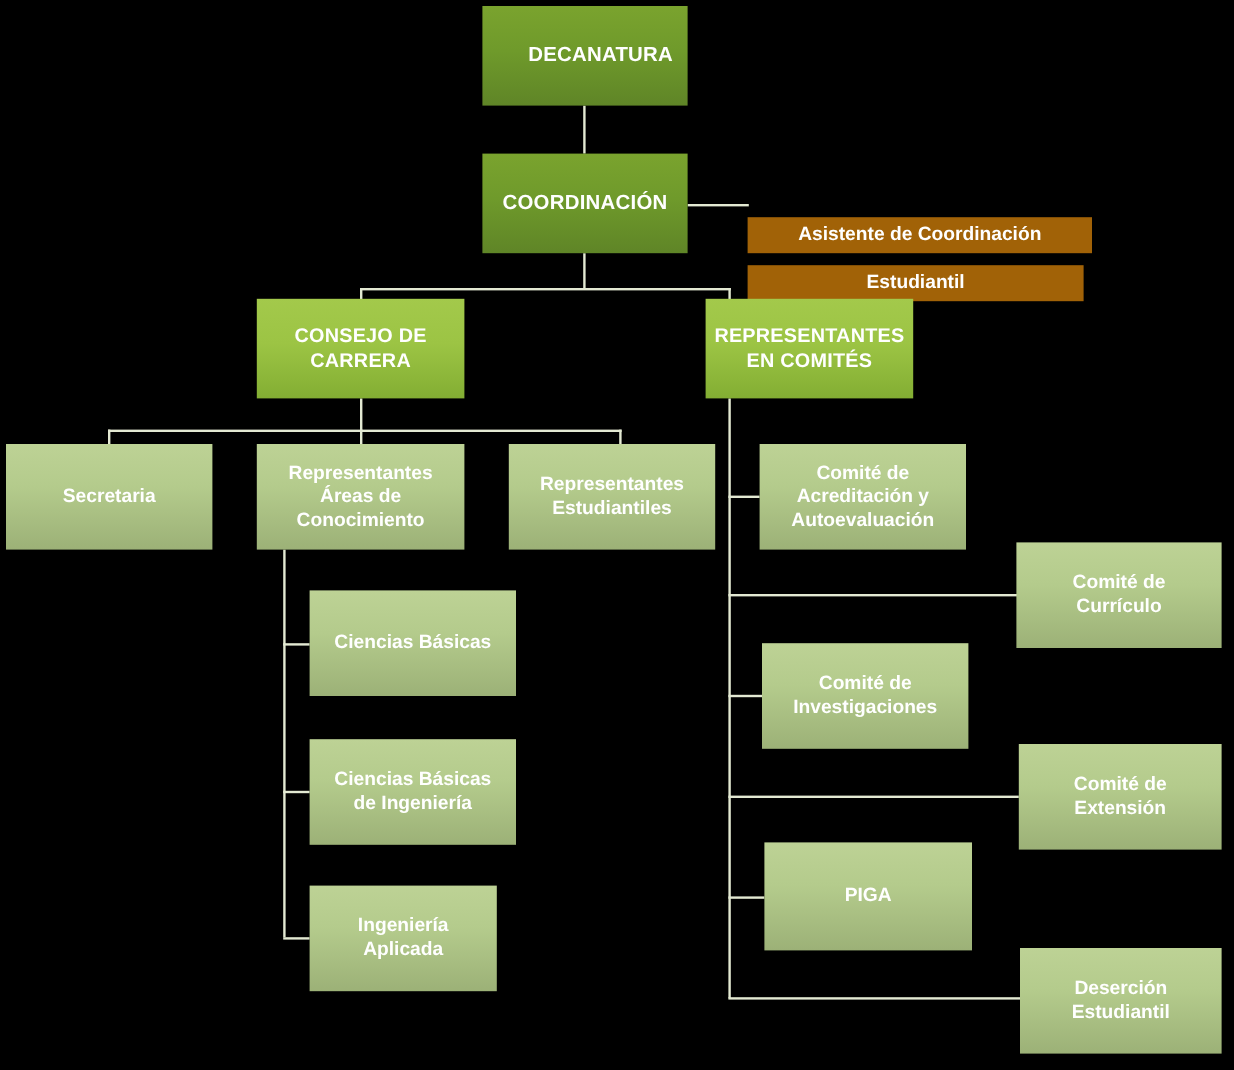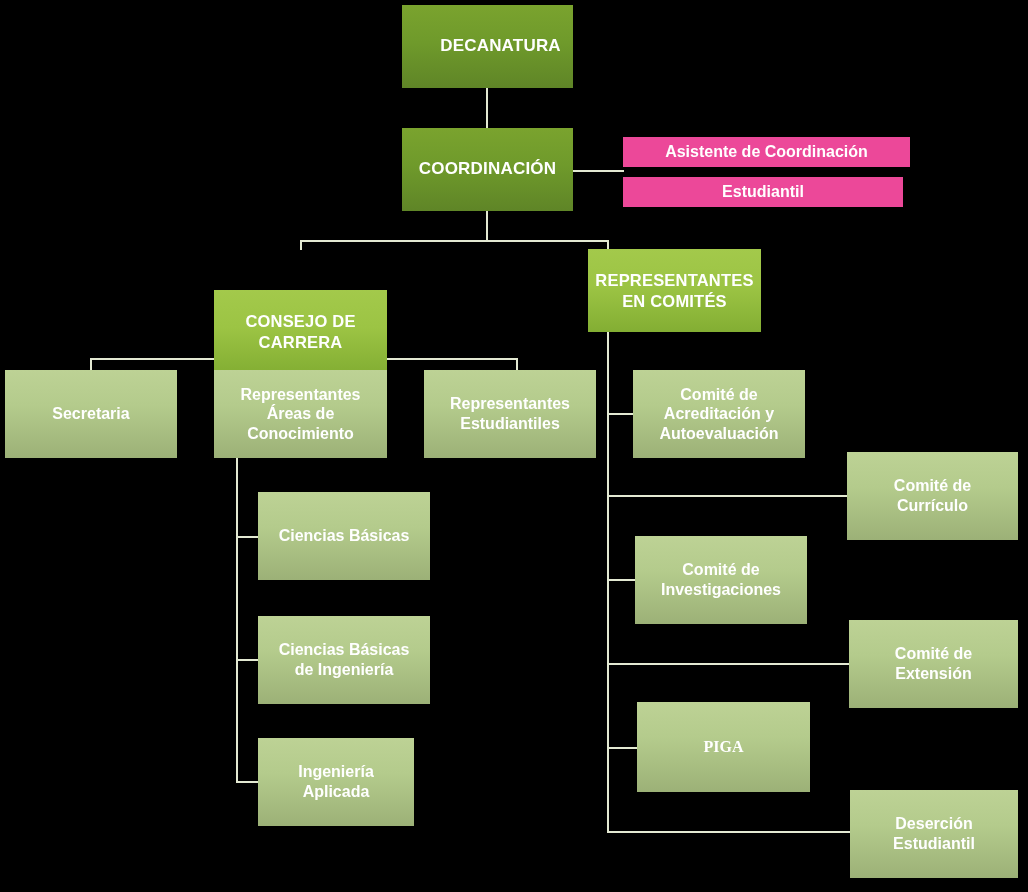--- a/index.html
+++ b/index.html
@@ -38,22 +38,23 @@
   .lvl-mid {
     background: linear-gradient(to bottom, #a3c94b 0%, #9cc444 45%, #83ae33 100%);
     font-size: 16.5px;
     letter-spacing: 0.2px;
   }
   .lvl-light {
     background: linear-gradient(to bottom, #bdd295 0%, #b4cb8c 40%, #9cb177 100%);
     font-size: 16px;
   }
   .lvl-teal {
-    background: #ec4899;
+    background: #a16207;
     font-size: 16px;
+    margin-top: 44px;
   }
   .conn {
     position: absolute;
     background: #e3e9d2;
     z-index: 1;
   }
   .conn.v { width: 2px; }
   .conn.h { height: 2px; }
 </style>
 </head>
@@ -90,21 +91,21 @@
   <div class="conn h" style="left:607px; top:831px; width:243px;"></div>
 
   <div class="node lvl-dark" style="left:402px; top:5px; width:171px; height:83px;padding-left:32px;">DECANATURA</div>
 
   <div class="node lvl-dark" style="left:402px; top:128px; width:171px; height:83px;text-align:right;">COORDINACIÓN</div>
 
   <div class="node lvl-teal" style="left:623px; top:137px; width:287px; height:30px;">Asistente  de Coordinación</div>
 
   <div class="node lvl-teal" style="left:623px; top:177px; width:280px; height:30px;">Estudiantil</div>
 
-  <div class="node lvl-mid" style="left:214px; top:249px; width:173px; height:83px;margin-top:41px;">CONSEJO DE
+  <div class="node lvl-mid" style="left:214px; top:249px; width:173px; height:83px;">CONSEJO DE
 CARRERA</div>
 
   <div class="node lvl-mid" style="left:588px; top:249px; width:173px; height:83px;">REPRESENTANTES
 EN COMITÉS</div>
 
   <div class="node lvl-light" style="left:5px; top:370px; width:172px; height:88px;">Secretaria</div>
 
   <div class="node lvl-light" style="left:214px; top:370px; width:173px; height:88px;">Representantes
 Áreas de
 Conocimiento</div>
@@ -126,18 +127,18 @@
 
   <div class="node lvl-light" style="left:847px; top:452px; width:171px; height:88px;">Comité de
 Currículo</div>
 
   <div class="node lvl-light" style="left:635px; top:536px; width:172px; height:88px;">Comité de
 Investigaciones</div>
 
   <div class="node lvl-light" style="left:849px; top:620px; width:169px; height:88px;">Comité de
 Extensión</div>
 
-  <div class="node lvl-light" style="left:637px; top:702px; width:173px; height:90px;font-family:Liberation Serif, serif;">PIGA</div>
+  <div class="node lvl-light" style="left:637px; top:702px; width:173px; height:90px;">PIGA</div>
 
   <div class="node lvl-light" style="left:850px; top:790px; width:168px; height:88px;">Deserción
 Estudiantil</div>
 
 </div>
 
 </body></html>

